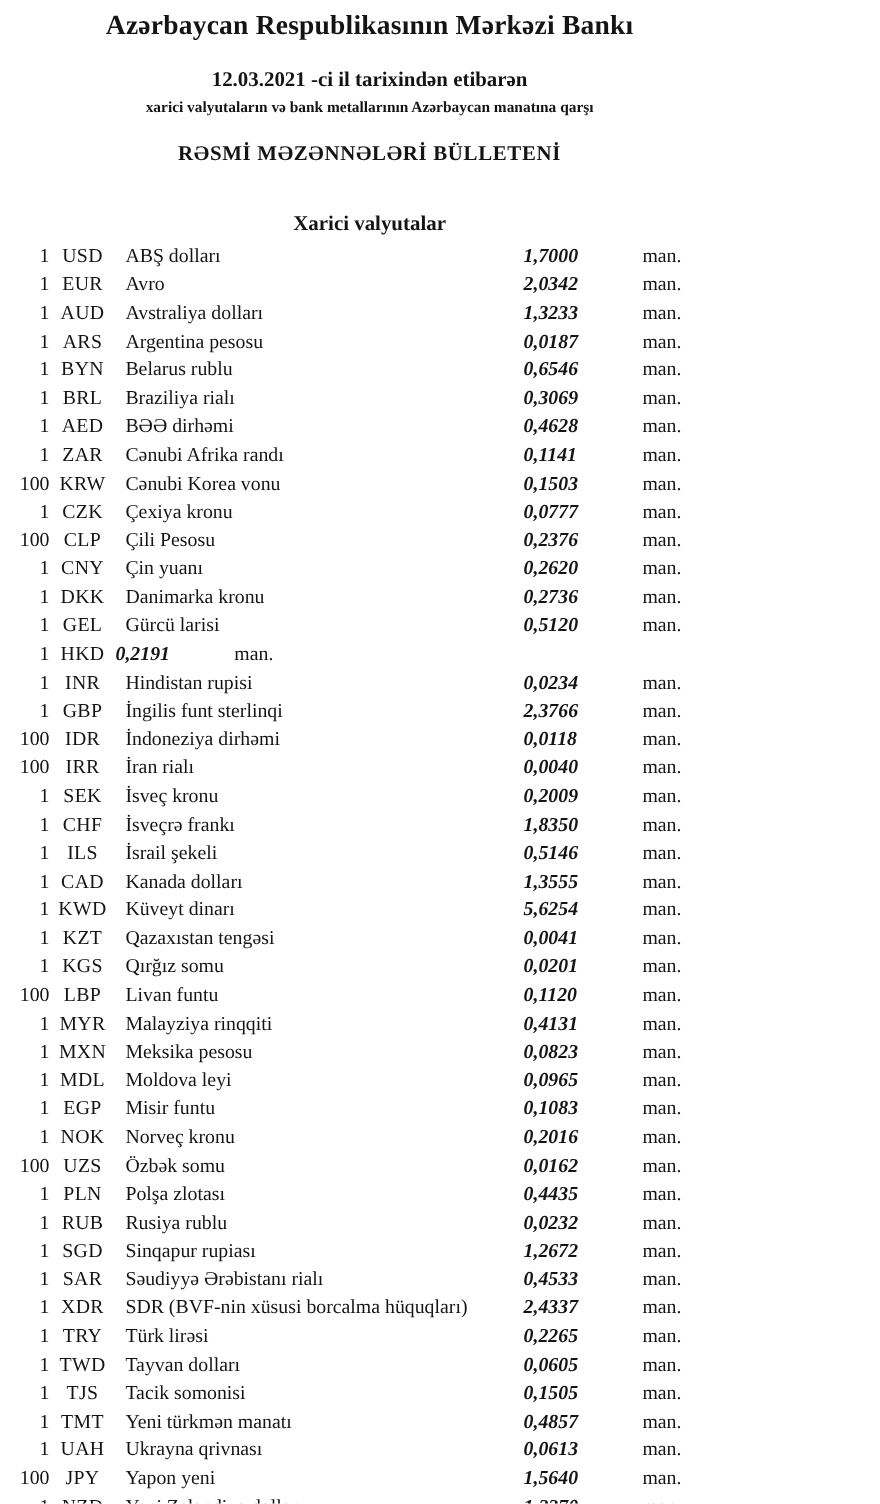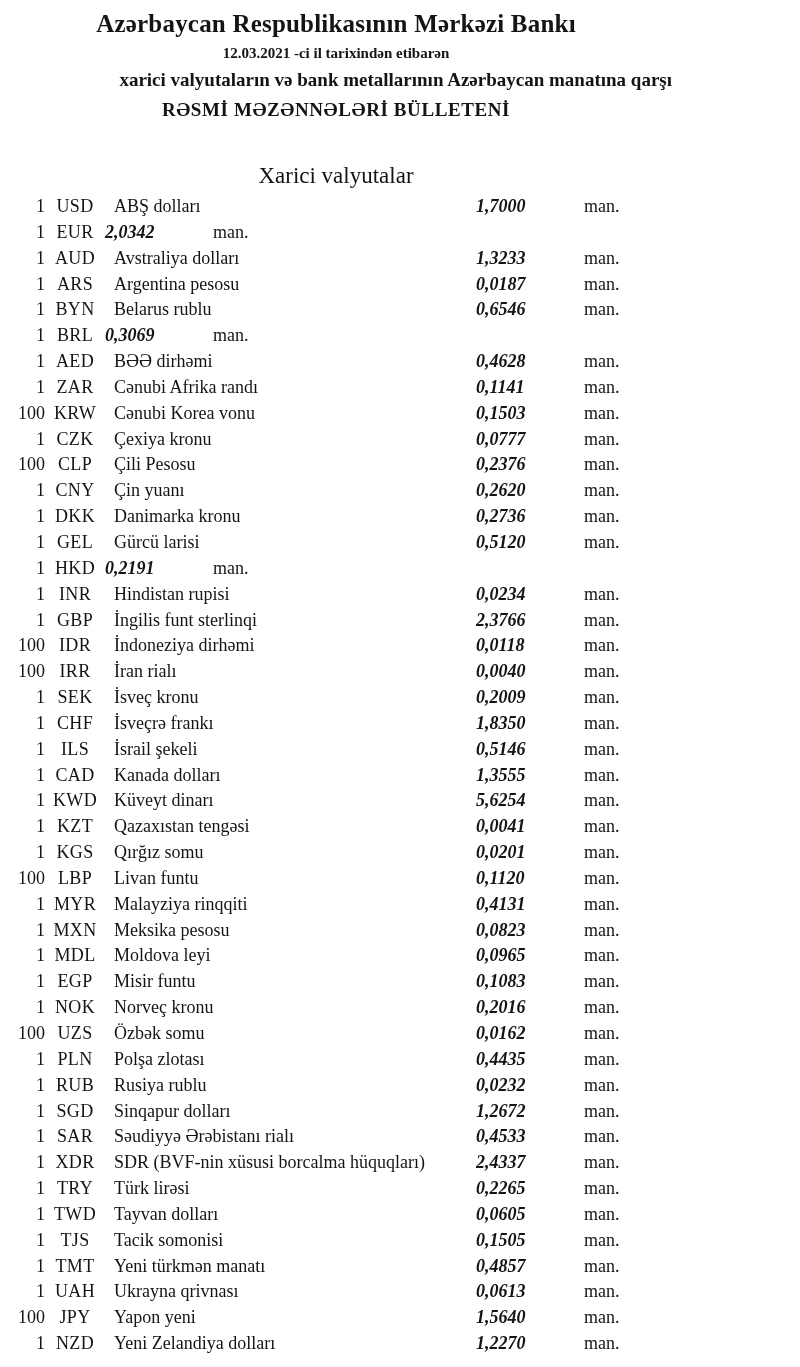--- a/index.html
+++ b/index.html
@@ -17,43 +17,43 @@
     overflow: hidden;
   }
   .doc-title {
     padding-top: 10px;
     text-align: center;
     font-size: 25px;
     font-weight: bold;
     letter-spacing: 0.2px;
   }
   .doc-date {
-    margin-top: 7px;
-    text-align: center;
-    font-size: 15px;
+    margin-top: 24px;
+    text-align: center;
+    font-size: 19px;
     font-weight: bold;
   }
   .doc-subtitle {
     margin-top: 7px;
-    text-align: right;
-    font-size: 19px;
+    text-align: center;
+    font-size: 14px;
     font-weight: bold;
   }
   .doc-bulletin {
-    margin-top: 8px;
+    margin-top: 22px;
     text-align: center;
     font-size: 19px;
     font-weight: bold;
     letter-spacing: 0.6px;
   }
   .section-title {
     margin-top: 42px;
     text-align: center;
-    font-size: 23px;
-    font-weight: normal;
+    font-size: 19px;
+    font-weight: bold;
   }
   .rates {
     margin-top: 7px;
   }
   .rate-row {
     display: flex;
     align-items: baseline;
     height: 25.85px;
     font-size: 18px;
     padding-right: 28px;
@@ -110,20 +110,21 @@
     <span class="cell-qty">1</span>
     <span class="cell-code">USD</span>
     <span class="cell-name">ABŞ dolları</span>
     <span class="cell-rate">1,7000</span>
     <span class="cell-unit">man.</span>
   </div>
 
   <div class="rate-row">
     <span class="cell-qty">1</span>
     <span class="cell-code">EUR</span>
+    <span class="cell-name">Avro</span>
     <span class="cell-rate">2,0342</span>
     <span class="cell-unit">man.</span>
   </div>
 
   <div class="rate-row">
     <span class="cell-qty">1</span>
     <span class="cell-code">AUD</span>
     <span class="cell-name">Avstraliya dolları</span>
     <span class="cell-rate">1,3233</span>
     <span class="cell-unit">man.</span>
@@ -141,20 +142,21 @@
     <span class="cell-qty">1</span>
     <span class="cell-code">BYN</span>
     <span class="cell-name">Belarus rublu</span>
     <span class="cell-rate">0,6546</span>
     <span class="cell-unit">man.</span>
   </div>
 
   <div class="rate-row">
     <span class="cell-qty">1</span>
     <span class="cell-code">BRL</span>
+    <span class="cell-name">Braziliya rialı</span>
     <span class="cell-rate">0,3069</span>
     <span class="cell-unit">man.</span>
   </div>
 
   <div class="rate-row">
     <span class="cell-qty">1</span>
     <span class="cell-code">AED</span>
     <span class="cell-name">BƏƏ dirhəmi</span>
     <span class="cell-rate">0,4628</span>
     <span class="cell-unit">man.</span>
@@ -379,21 +381,21 @@
     <span class="cell-qty">1</span>
     <span class="cell-code">RUB</span>
     <span class="cell-name">Rusiya rublu</span>
     <span class="cell-rate">0,0232</span>
     <span class="cell-unit">man.</span>
   </div>
 
   <div class="rate-row">
     <span class="cell-qty">1</span>
     <span class="cell-code">SGD</span>
-    <span class="cell-name">Sinqapur dolları</span>
+    <span class="cell-name">Sinqapur rupiası</span>
     <span class="cell-rate">1,2672</span>
     <span class="cell-unit">man.</span>
   </div>
 
   <div class="rate-row">
     <span class="cell-qty">1</span>
     <span class="cell-code">SAR</span>
     <span class="cell-name">Səudiyyə Ərəbistanı rialı</span>
     <span class="cell-rate">0,4533</span>
     <span class="cell-unit">man.</span>

